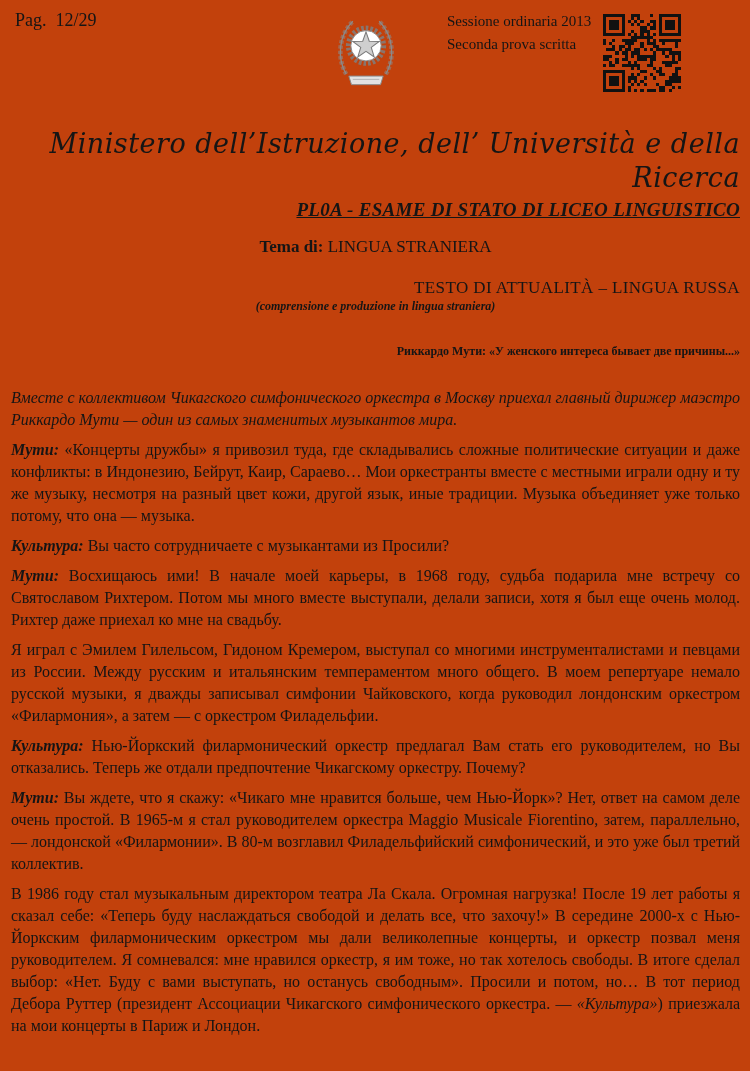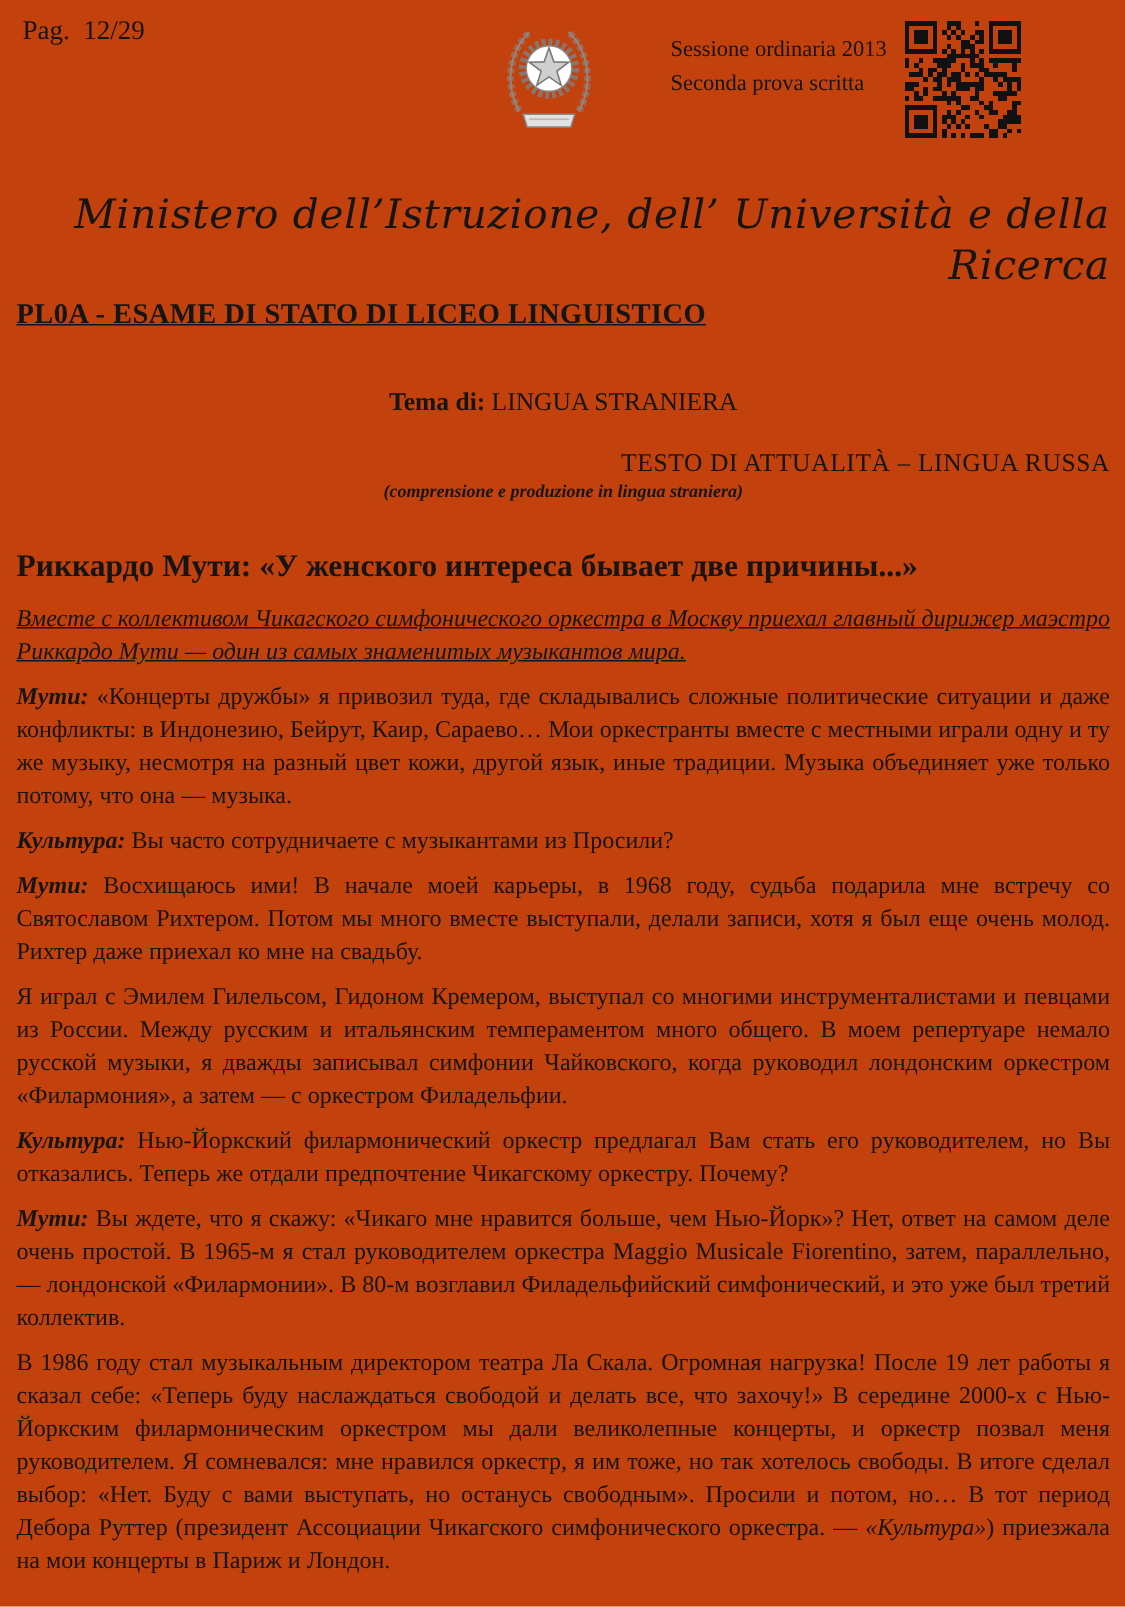--- a/index.html
+++ b/index.html
@@ -15,56 +15,56 @@
   
   .pag{
     position:absolute;left:15px;top:10px;
     font-size:18px;white-space:pre;
   }
   .emblem{
     position:absolute;left:333px;top:10px;
     width:66px;height:84px;
   }
   .session{
-    position:absolute;left:447px;top:22px;
+    position:absolute;left:447px;top:10px;
     font-size:15px;line-height:23px;
   }
   .qr{
     position:absolute;left:603px;top:14px;
     width:78px;height:78px;
   }
   
   .content{position:absolute;top:0;left:0;right:0;padding:0 10px 0 11px;}
   .ministry{
     margin-top:127px;
     text-align:right;
     font-family:"DejaVu Serif","Liberation Serif",serif;
     font-style:italic;
     font-size:27px;line-height:34px;
     letter-spacing:0.5px;
   }
-  .exam{margin-top:4px;text-align:left;}
+  .exam{margin-top:4px;text-align:right;font-style:italic;}
   .exam span{
     font-weight:bold;font-size:19px;letter-spacing:0.3px;
     text-decoration:underline;
   }
-  .tema{margin-top:37px;text-align:center;font-size:17px;}
+  .tema{margin-top:16px;text-align:center;font-size:17px;}
   .subject{margin-top:21px;text-align:right;font-size:17px;letter-spacing:0.4px;}
   .note{margin-top:1px;text-align:center;font-size:12px;font-style:italic;font-weight:bold;}
   
   .article-heading{
-    margin-top:30px;text-align:left;
-    font-weight:bold;font-size:21px;
+    margin-top:30px;text-align:right;
+    font-weight:bold;font-size:12px;
   }
   #paragraphs p{
     margin:8px 0 0 0;
     font-size:16px;line-height:22px;
     text-align:justify;
   }
-  #paragraphs p:first-child{margin-top:12px;text-decoration:underline;}
+  #paragraphs p:first-child{margin-top:28px;}
   .ital{font-style:italic;}
   .lead{font-weight:bold;font-style:italic;}
 </style>
 </head>
 <body>
 
 <div class="page">
 
   <div class="pag">Pag.  12/29</div>
 

